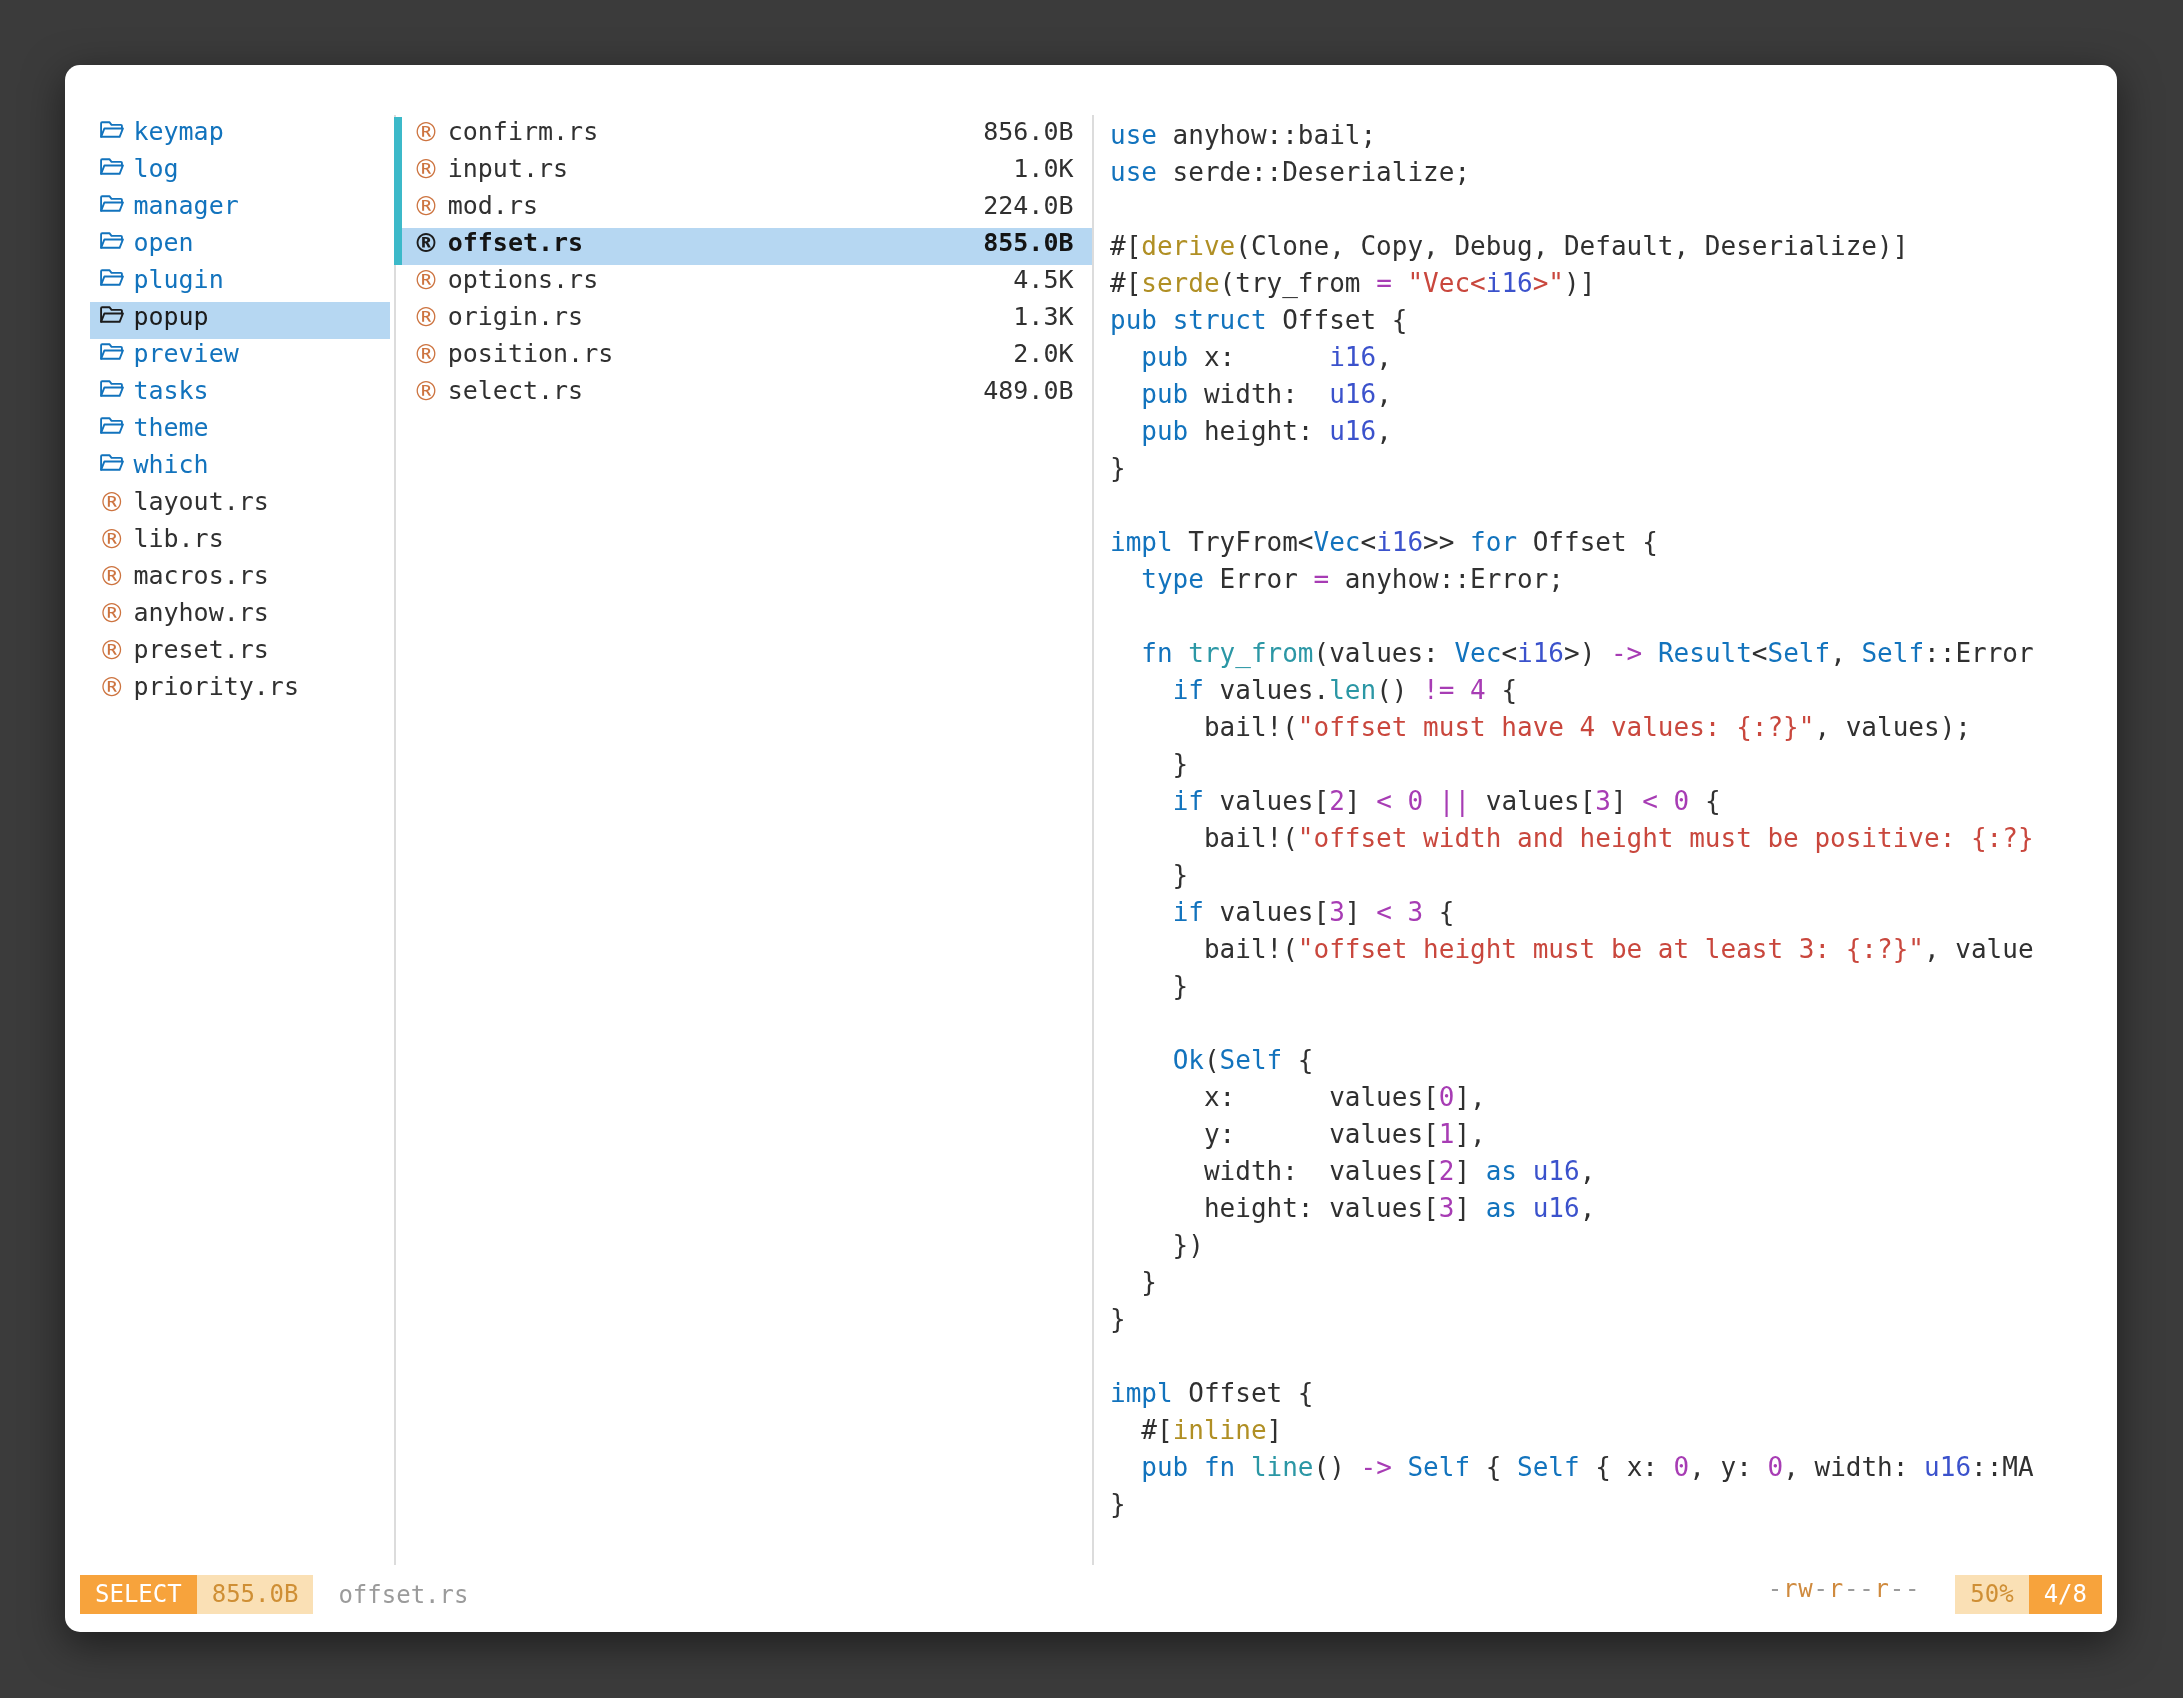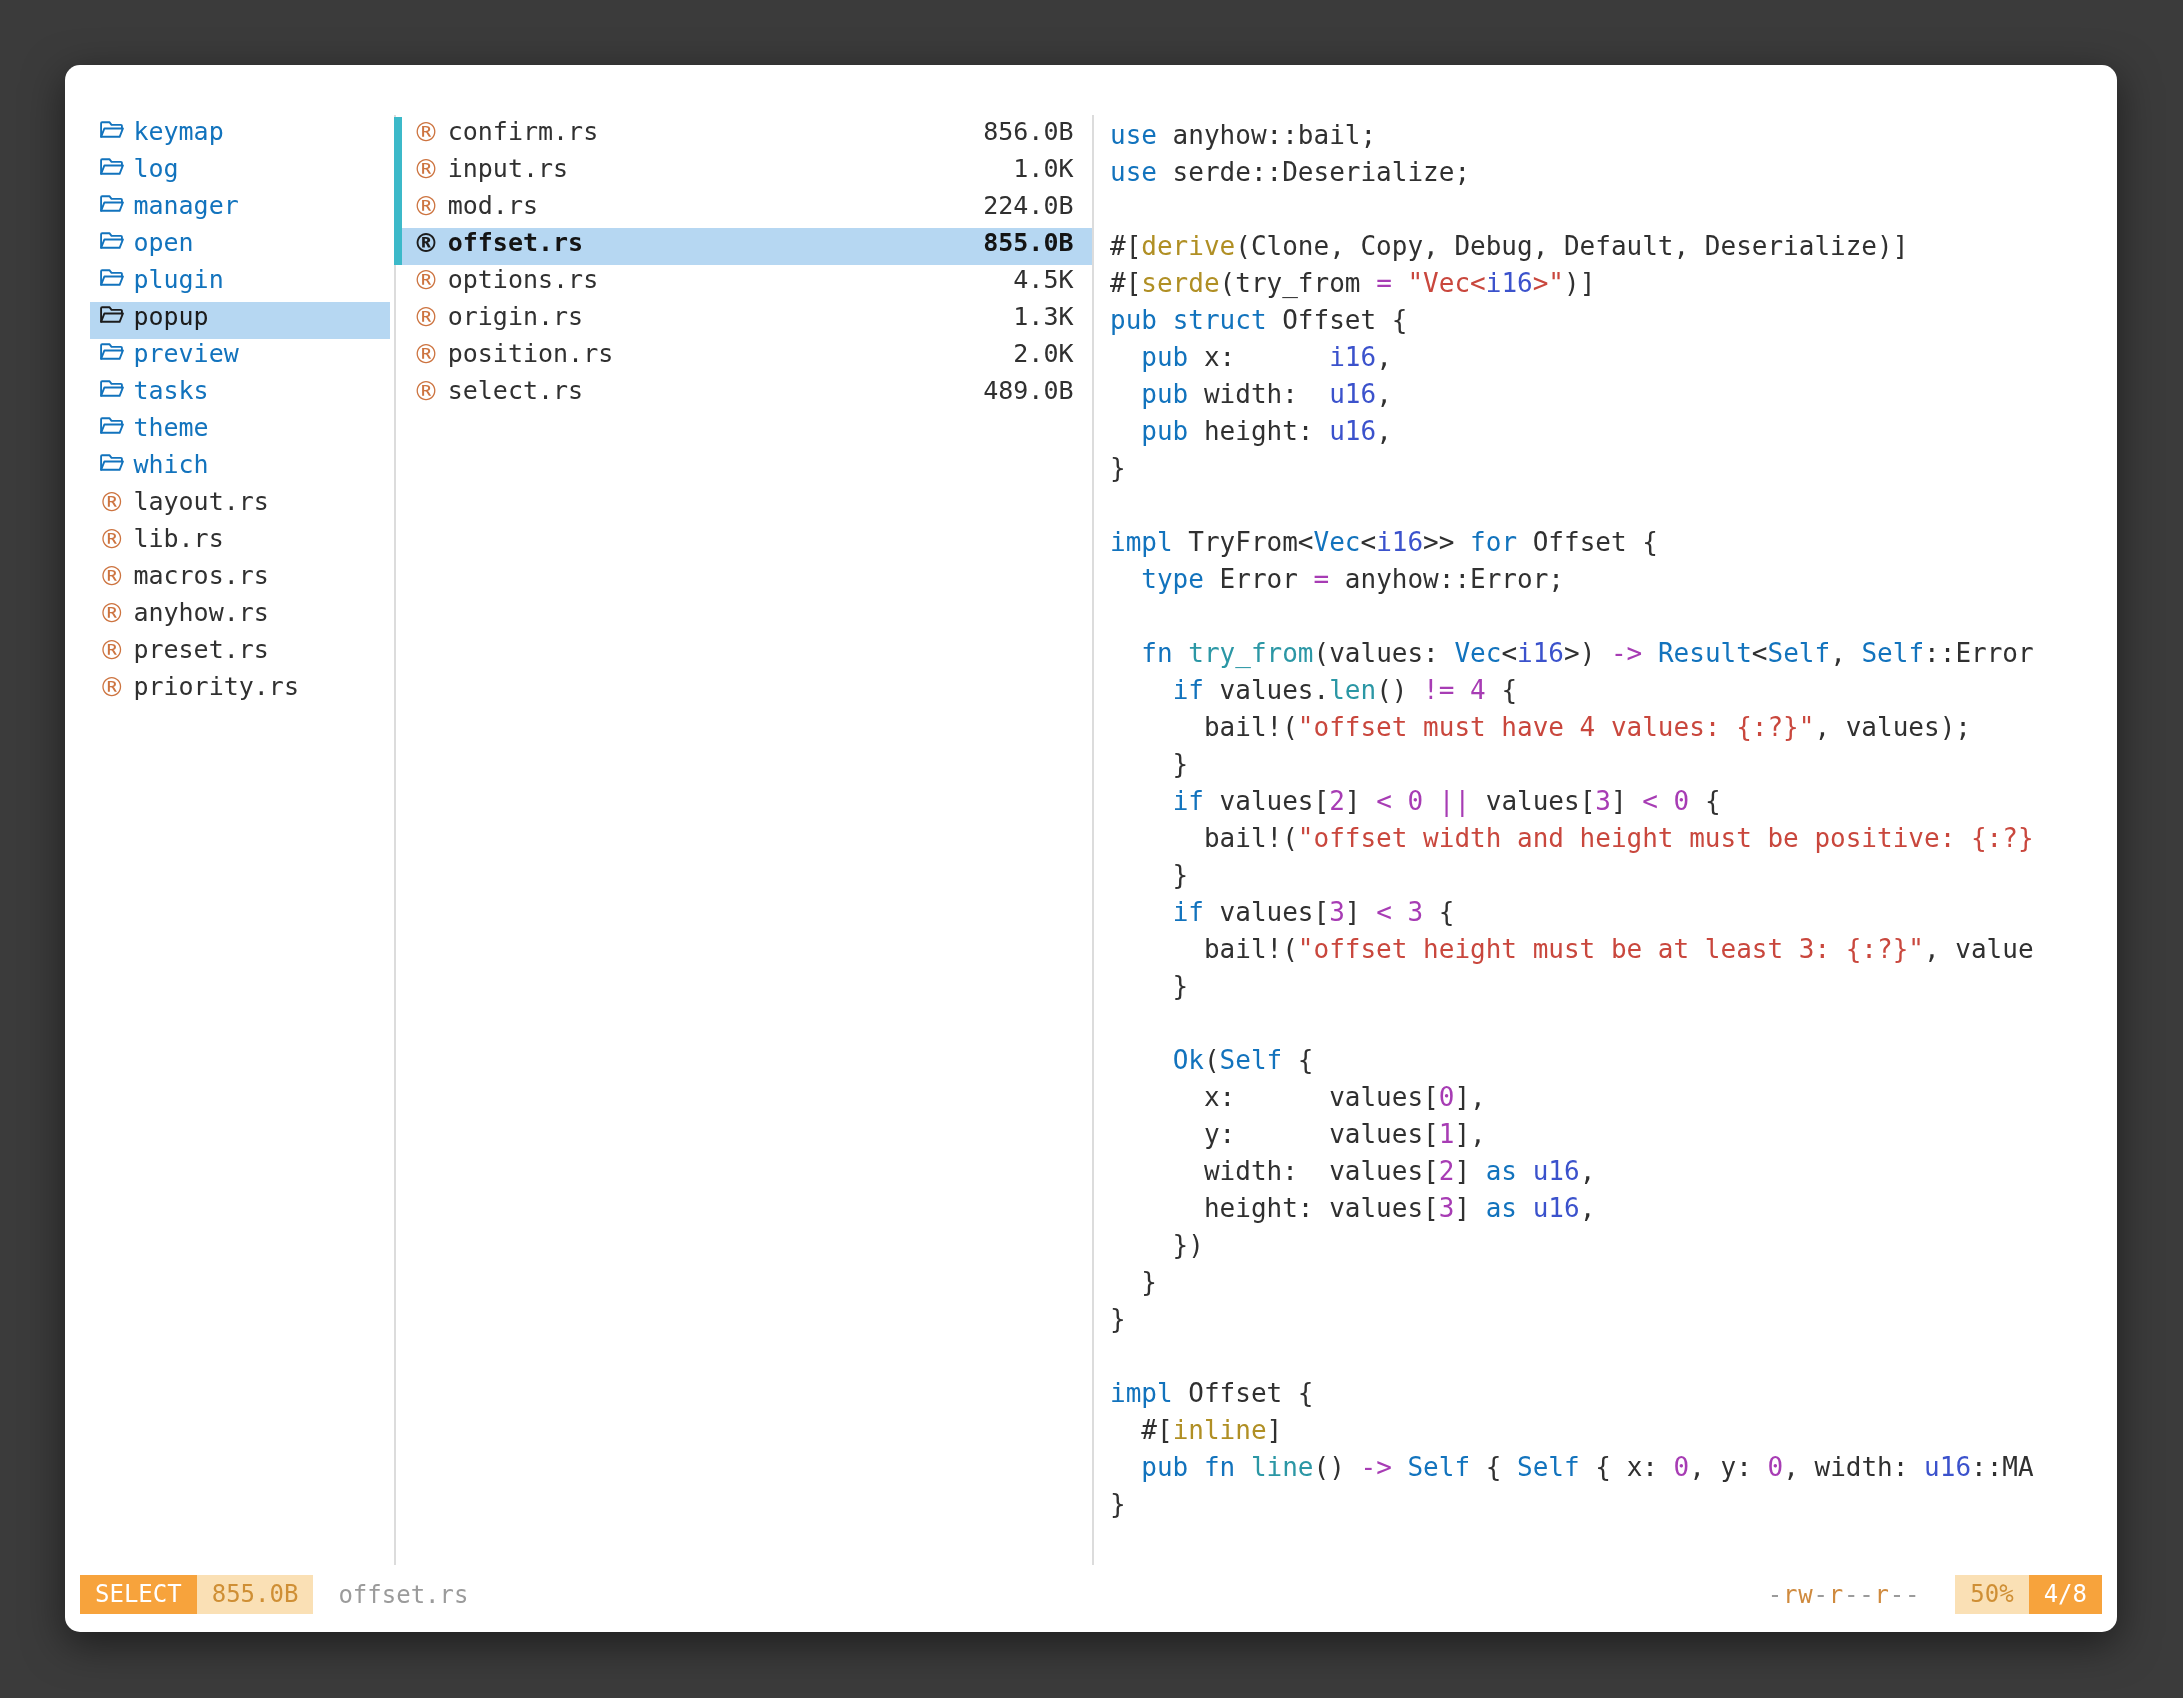--- a/index.html
+++ b/index.html
@@ -36,21 +36,21 @@
   .tok-f{color:var(--func,#2b97a5)}
   .tok-s{color:var(--string,#c9473d)}
   .tok-n{color:var(--num,#a73cb4)}
   .tok-o{color:var(--num,#a73cb4)}
   .tok-a{color:var(--attr,#b08f24)}
   .status-bar{position:absolute;left:15px;right:15px;top:1510px;height:39px;display:flex;align-items:center;font-size:24px;white-space:pre}
   .badge{height:39px;line-height:39px;padding:0 15px;font-weight:normal}
   .badge-orange{background:var(--status-orange,#f7a33c);color:#ffffff}
   .badge-light{background:var(--status-light-bg,#fae0b5);color:var(--status-light-text,#cf8f35)}
   .status-file{color:var(--status-gray,#9b9b9b);margin-left:25px}
-  .status-right{margin-left:auto;display:flex;align-items:center}
+  .status-right{margin-left:auto;display:flex;align-items:flex-start}
   .perms{margin-right:35px;letter-spacing:0.8px}
   .perm-chr{color:var(--perm-chr,#cf8a3e)}
   .perm-dash{color:var(--status-gray,#9b9b9b)}
 </style>
 </head>
 <body>
 
 <div class="window">
   <div class="pane" id="parent-pane">
       <div class="row parent-row folder"><span class="icon folder-icon"><svg viewBox="0 0 24 24" fill="none" stroke="currentColor" stroke-width="1.8" stroke-linejoin="round" stroke-linecap="round">

